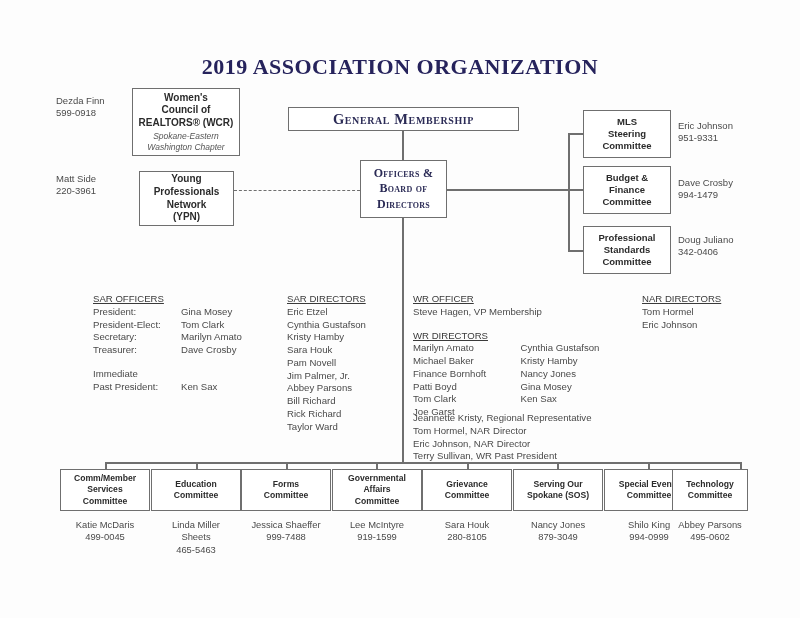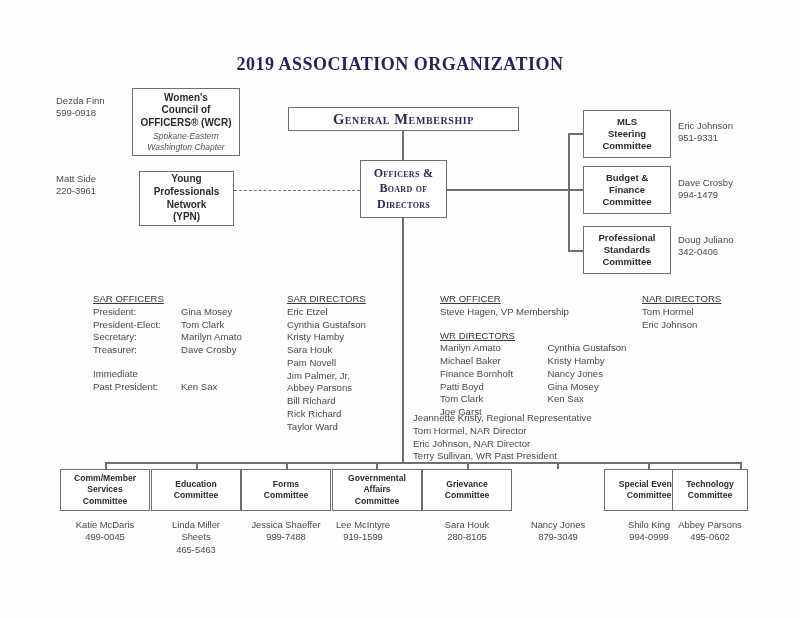--- a/index.html
+++ b/index.html
@@ -19,21 +19,21 @@
     overflow: hidden;
   }
   .abs { position: absolute; }
 
   
   #chart-title {
     left: 0; right: 0; top: 54px;
     text-align: center;
     font-family: "Liberation Serif", serif;
     font-weight: bold;
-    font-size: 18px;
+    font-size: 22px;
     letter-spacing: 0.5px;
     color: #26235c;
     font-variant: small-caps;
   }
 
   
   .box {
     border: 1.5px solid #6f6f6f;
     background: #ffffff;
     box-sizing: border-box;
@@ -105,21 +105,21 @@
     text-decoration: underline;
     color: #3a3a3a;
   }
   .roster .row { display: flex; }
   .roster .row .k { width: 88px; flex: 0 0 88px; }
   .roster .row .v { flex: 1; }
   .spacer { height: 11px; }
 
   #roster-sar-officers { left: 93px; top: 293px; width: 215px; }
   #roster-sar-directors { left: 287px; top: 293px; width: 120px; }
-  #roster-wr { left: 413px; top: 293px; width: 215px; margin-left: 27px; }
+  #roster-wr { left: 413px; top: 293px; width: 215px; }
   #roster-wr-cols { display: flex; }
   #roster-wr-cols .col { width: 108px; }
   #roster-wr-extra { left: 413px; top: 412px; width: 230px; }
   #roster-nar { left: 642px; top: 293px; width: 130px; }
 
   
   .bot-box {
     top: 469px; height: 42px;
     font-size: 8.6px; line-height: 1.3;
     border: 1.5px solid #6f6f6f;
@@ -161,21 +161,21 @@
   <div class="abs line-v" style="left:376px; top:462px; height:7px;"></div>
   <div class="abs line-v" style="left:467px; top:462px; height:7px;"></div>
   <div class="abs line-v" style="left:557px; top:462px; height:7px;"></div>
   <div class="abs line-v" style="left:648px; top:462px; height:7px;"></div>
   <div class="abs line-v" style="left:740px; top:462px; height:7px;"></div>
 
   <div class="abs box" id="box-wcr">
     <div class="inner">
       <span style="white-space:pre-line;">Women's
 Council of
-OFFICERS® (WCR)</span>
+REALTORS® (WCR)</span>
       <span class="sub-italic" style="white-space:pre-line;">Spokane-Eastern
 Washington Chapter</span>
     </div>
   </div>
   <div class="abs caption" id="cap-wcr"><span>Dezda Finn</span><br><span>599-0918</span></div>
 
   <div class="abs box" id="box-ypn">
     <div class="inner"><span style="white-space:pre-line;">Young
 Professionals
 Network
@@ -309,28 +309,32 @@
     <div class="inner"><span style="white-space:pre-line;">Forms
 Committee</span></div>
   </div>
   <div class="abs bot-cap" style="left:231px; width:110px;"><span style="white-space:pre-line;">Jessica Shaeffer</span><br><span>999-7488</span></div>
 
   <div class="abs box bot-box" style="left:332px; width:90px;">
     <div class="inner"><span style="white-space:pre-line;">Governmental
 Affairs
 Committee</span></div>
   </div>
-  <div class="abs bot-cap" style="left:308px; width:110px;"><span style="white-space:pre-line;">Lee McIntyre</span><br><span>919-1599</span></div>
+  <div class="abs bot-cap" style="left:322px; width:110px;"><span style="white-space:pre-line;">Lee McIntyre</span><br><span>919-1599</span></div>
 
   <div class="abs box bot-box" style="left:422px; width:90px;">
     <div class="inner"><span style="white-space:pre-line;">Grievance
 Committee</span></div>
   </div>
   <div class="abs bot-cap" style="left:412px; width:110px;"><span style="white-space:pre-line;">Sara Houk</span><br><span>280-8105</span></div>
 
+  <div class="abs box bot-box" style="left:513px; width:90px;">
+    <div class="inner"><span style="white-space:pre-line;">Serving Our
+Spokane (SOS)</span></div>
+  </div>
   <div class="abs bot-cap" style="left:503px; width:110px;"><span style="white-space:pre-line;">Nancy Jones</span><br><span>879-3049</span></div>
 
   <div class="abs box bot-box" style="left:604px; width:90px;">
     <div class="inner"><span style="white-space:pre-line;">Special Events
 Committee</span></div>
   </div>
   <div class="abs bot-cap" style="left:594px; width:110px;"><span style="white-space:pre-line;">Shilo King</span><br><span>994-0999</span></div>
 
   <div class="abs box bot-box" style="left:672px; width:76px;">
     <div class="inner"><span style="white-space:pre-line;">Technology

